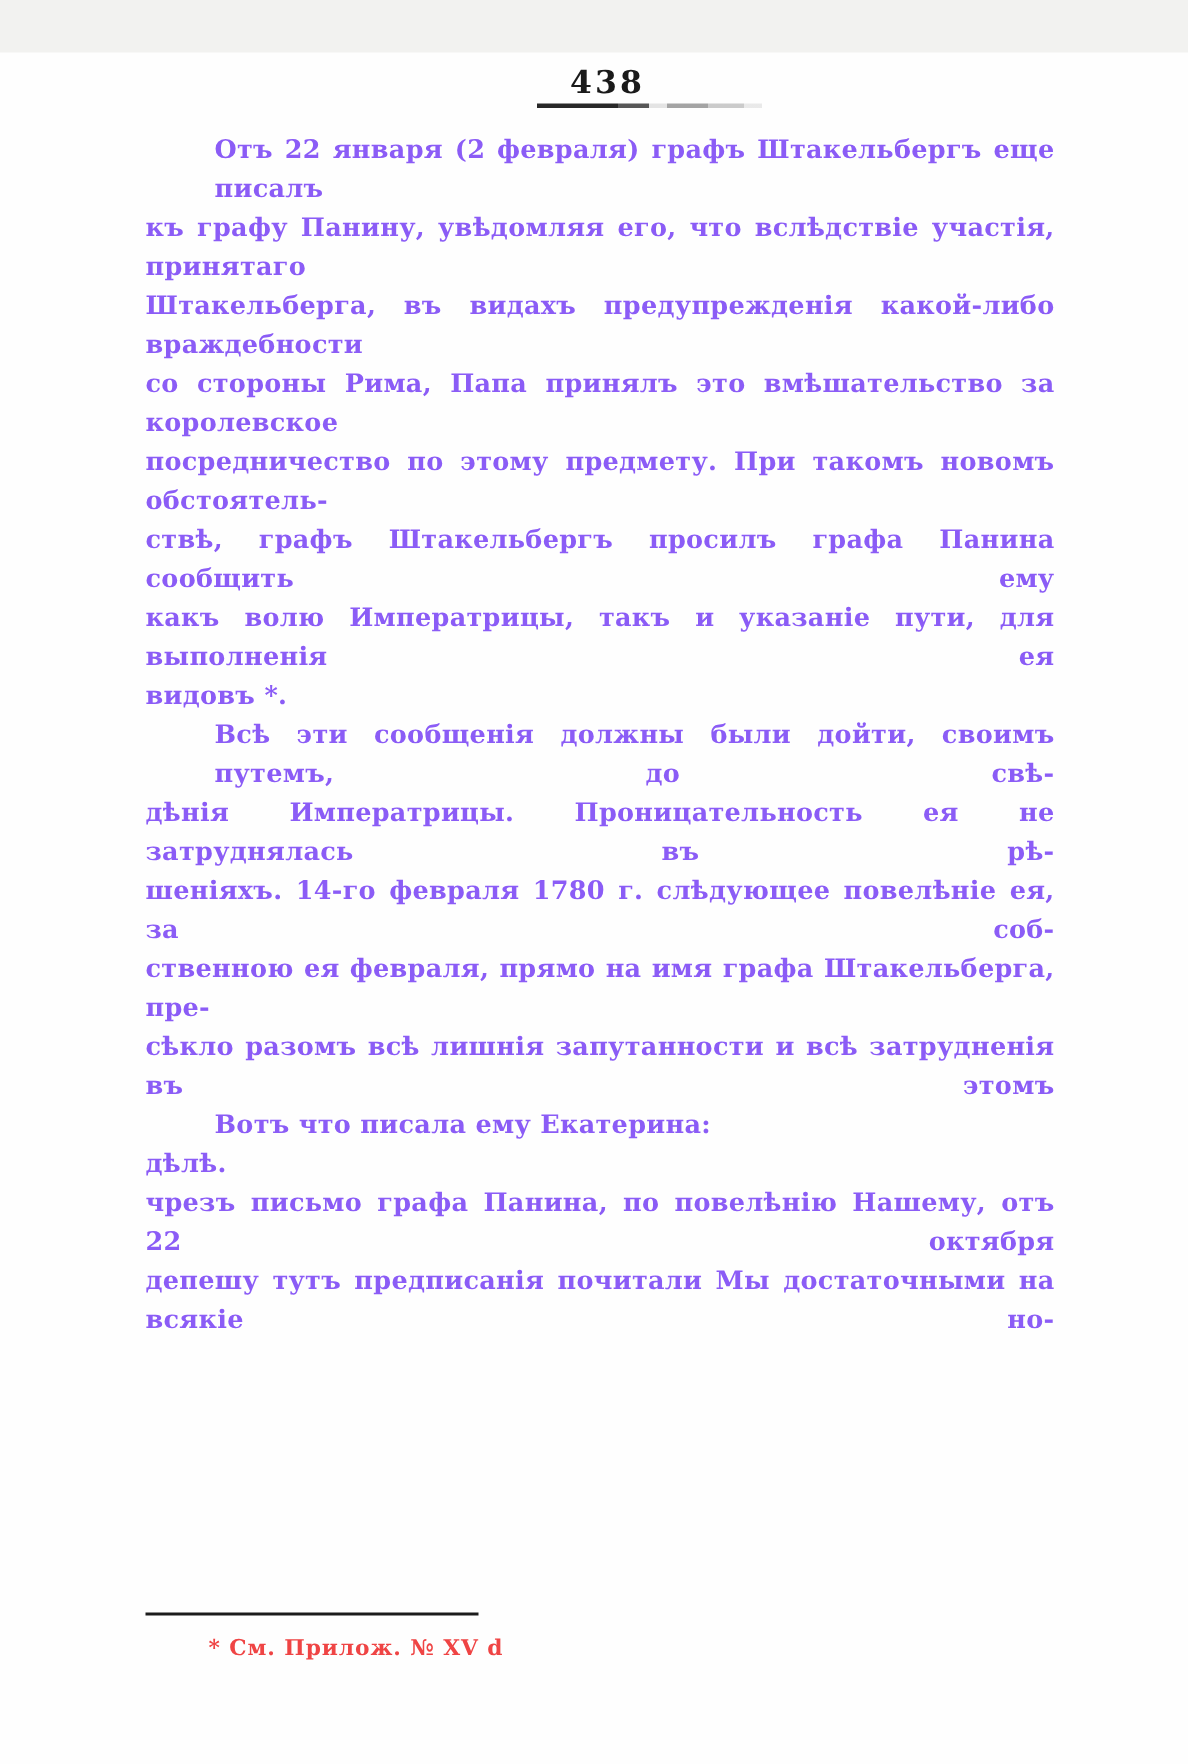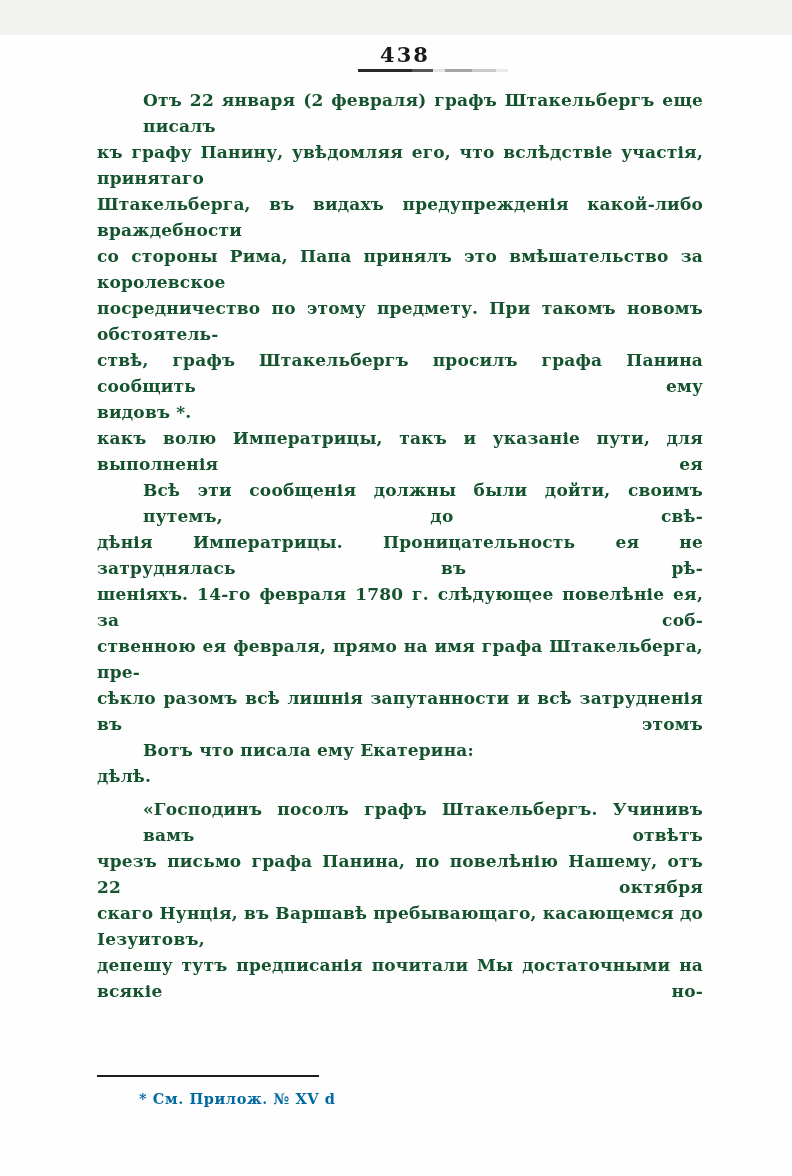--- a/index.html
+++ b/index.html
@@ -37,21 +37,21 @@
       rgba(120,120,120,.38) 76% 92%,
       rgba(140,140,140,.18) 92% 100%);
   }
   .text-body {
     position: absolute;
     left: 97px; top: 52px;
     width: 606px;
     font-size: 17px;
     line-height: 26px;
     font-weight: bold;
-    color: #14532d;
+    color: #8b5cf6;
   }
   .line {
     text-align: justify;
     text-align-last: justify;
     letter-spacing: 0.2px;
   }
   .line.para-end { text-align-last: left; }
   .line.indent { padding-left: 46px; }
   .line.gap-before { margin-top: 7px; }
   .footnote-rule {
@@ -59,50 +59,48 @@
     left: 97px; top: 1040px;
     width: 222px; height: 2px;
     background: #1c1c1c;
   }
   .footnote {
     position: absolute;
     left: 139px; top: 1055px;
     font-size: 14.5px;
     font-weight: bold;
     letter-spacing: 0.6px;
-    color: #0369a1;
+    color: #ef4444;
   }
 </style>
 </head>
 <body>
 
 <div class="page">
 
   <div class="page-number">438</div>
   <div class="page-number-rule"></div>
 
   <div class="text-body">
     <div class="line indent">Отъ 22 января (2 февраля) графъ Штакельбергъ еще писалъ</div>
     <div class="line">къ графу Панину, увѣдомляя его, что вслѣдствіе участія, принятаго</div>
     <div class="line">Штакельберга, въ видахъ предупрежденія какой-либо враждебности</div>
     <div class="line">со стороны Рима, Папа принялъ это вмѣшательство за королевское</div>
     <div class="line">посредничество по этому предмету. При такомъ новомъ обстоятель-</div>
     <div class="line">ствѣ, графъ Штакельбергъ просилъ графа Панина сообщить ему</div>
+    <div class="line">какъ волю Императрицы, такъ и указаніе пути, для выполненія ея</div>
     <div class="line para-end">видовъ *.</div>
-    <div class="line">какъ волю Императрицы, такъ и указаніе пути, для выполненія ея</div>
     <div class="line indent">Всѣ эти сообщенія должны были дойти, своимъ путемъ, до свѣ-</div>
     <div class="line">дѣнія Императрицы. Проницательность ея не затруднялась въ рѣ-</div>
     <div class="line">шеніяхъ. 14-го февраля 1780 г. слѣдующее повелѣніе ея, за соб-</div>
     <div class="line">ственною ея февраля, прямо на имя графа Штакельберга, пре-</div>
     <div class="line">сѣкло разомъ всѣ лишнія запутанности и всѣ затрудненія въ этомъ</div>
     <div class="line indent para-end">Вотъ что писала ему Екатерина:</div>
     <div class="line para-end">дѣлѣ.</div>
-    <div class="line indent gap-before">«Господинъ посолъ графъ Штакельбергъ. Учинивъ вамъ отвѣтъ</div>
     <div class="line">чрезъ письмо графа Панина, по повелѣнію Нашему, отъ 22 октября</div>
-    <div class="line">скаго Нунція, въ Варшавѣ пребывающаго, касающемся до Іезуитовъ,</div>
     <div class="line">депешу тутъ предписанія почитали Мы достаточными на всякіе но-</div>
 
   </div>
 
   <div class="footnote-rule"></div>
   <div class="footnote">* См. Прилож. № XV d</div>
 
 </div>
 
 </body></html>

